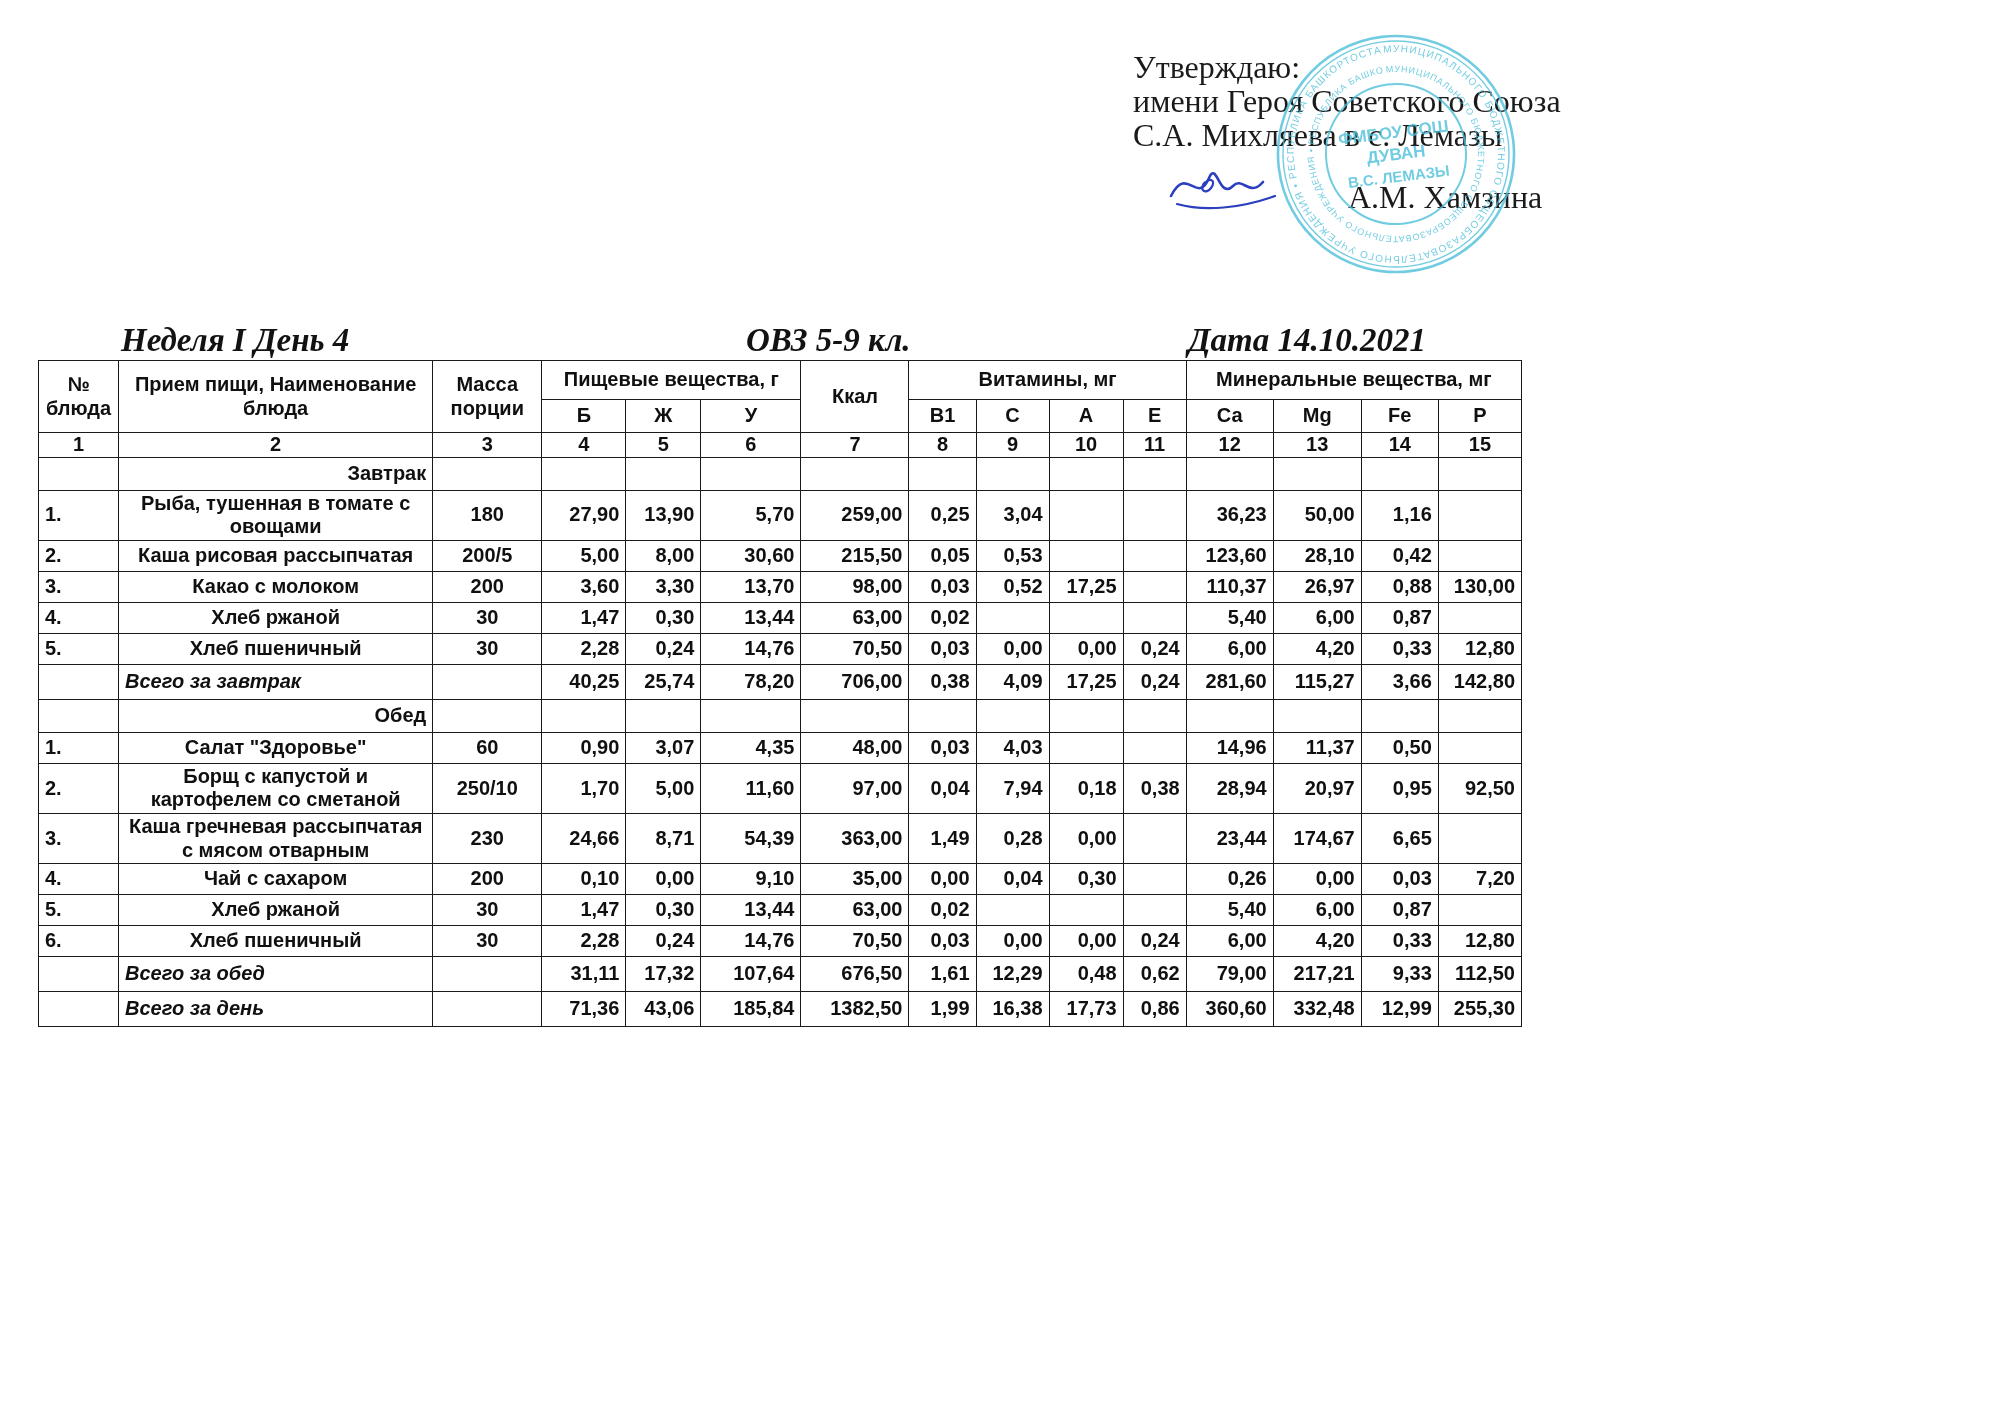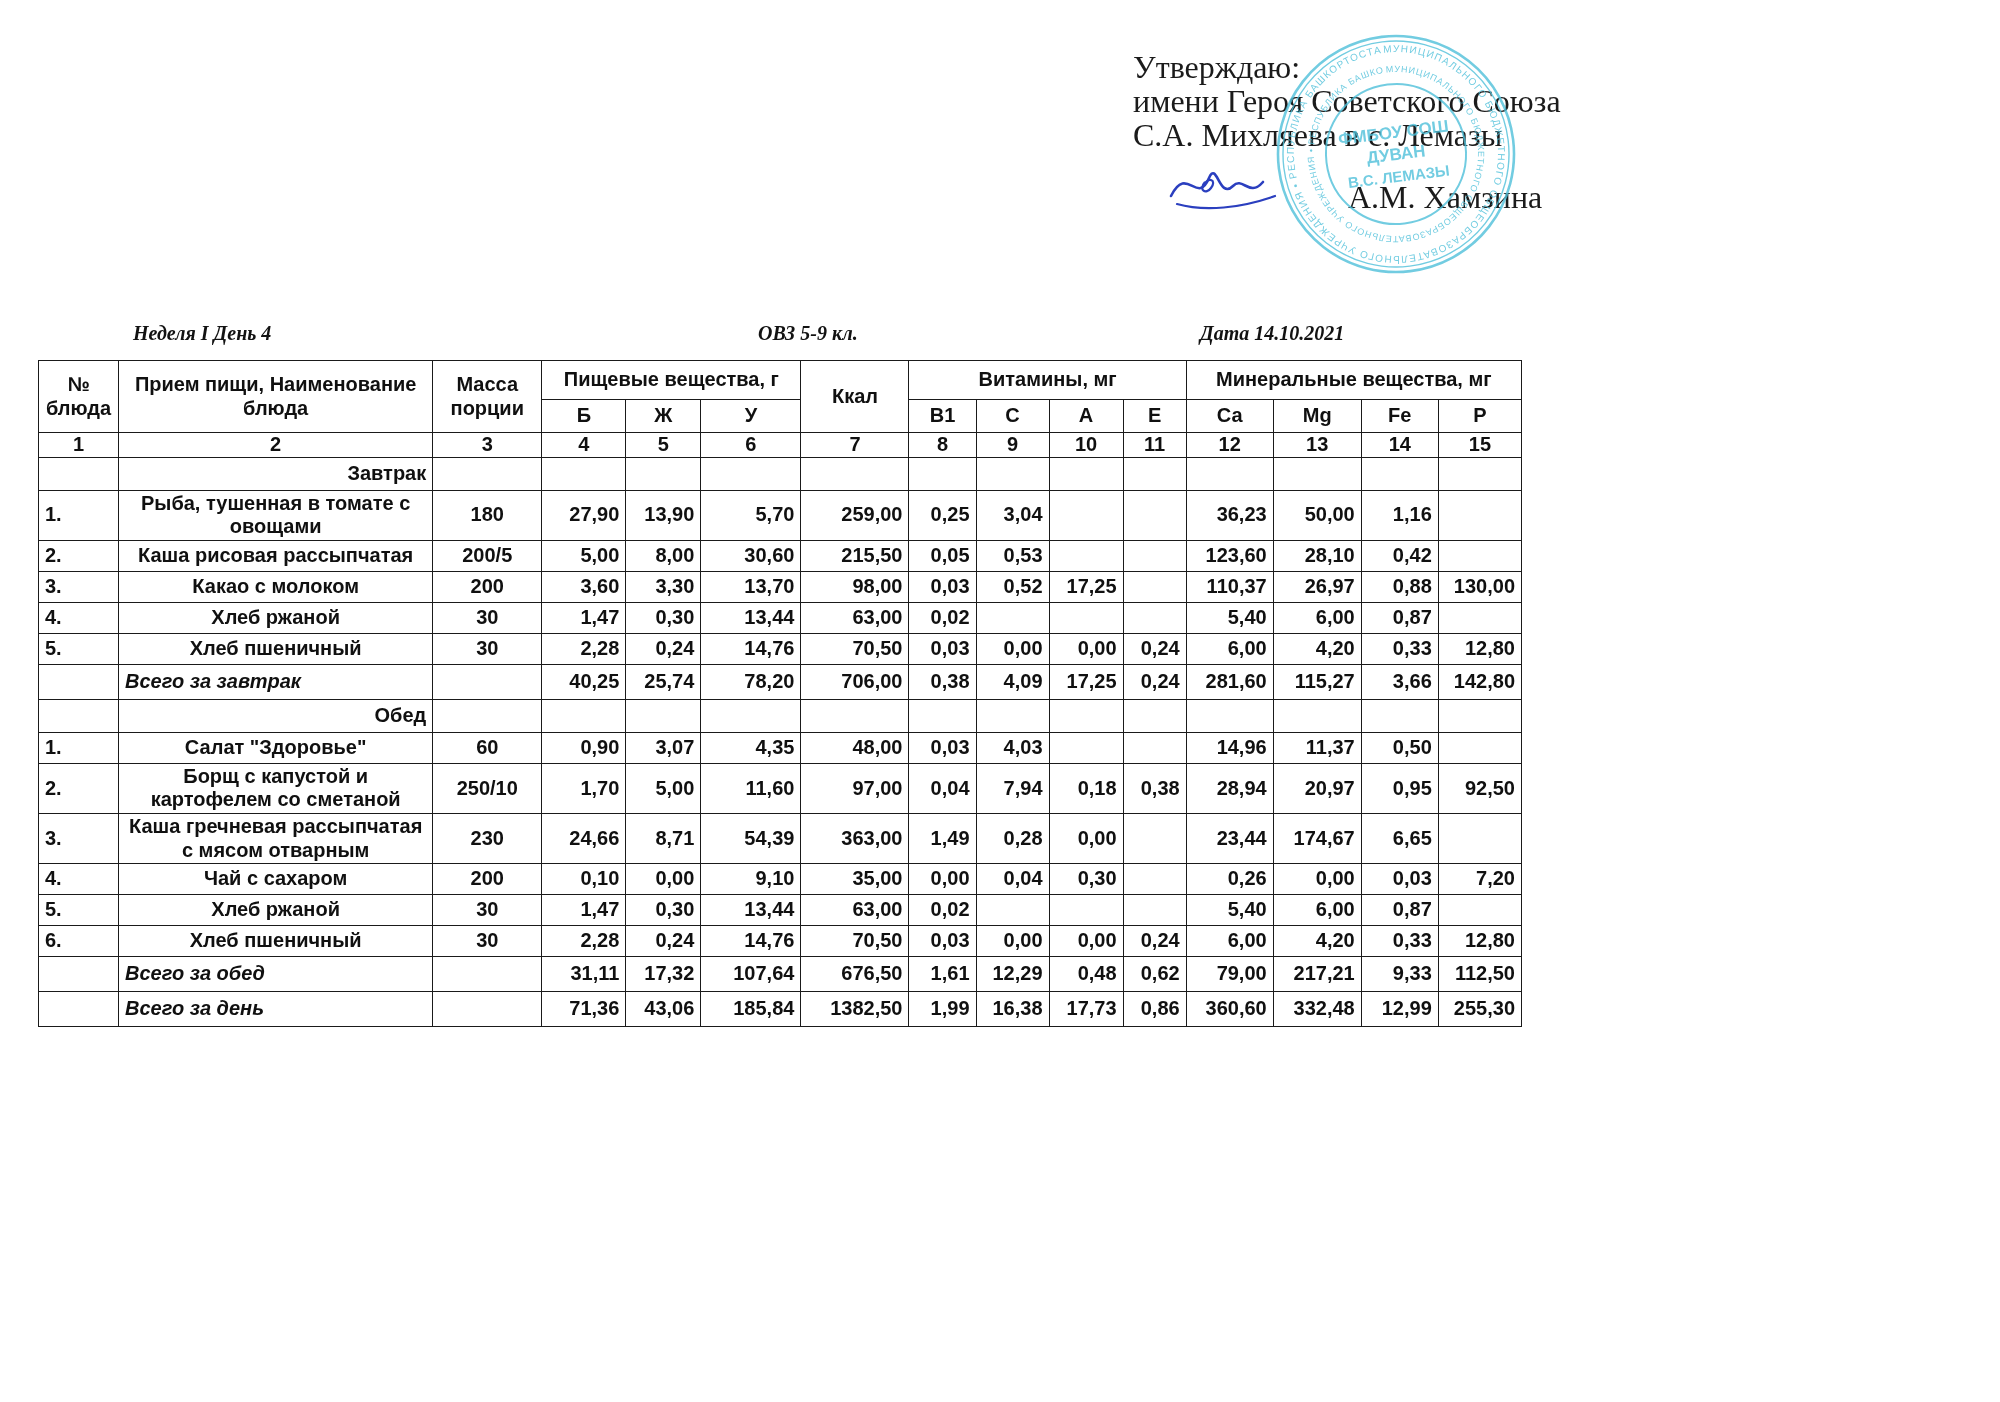--- a/index.html
+++ b/index.html
@@ -16,23 +16,23 @@
   .sig-row{display:flex;align-items:flex-end;margin-top:2px;height:60px;}
   .sig-svg{margin-left:30px;}
   .approver-name{margin-left:55px;}
   
   .stamp{
     position:absolute;left:1268px;top:26px;width:256px;height:256px;
     opacity:0.8;transform:rotate(-7deg);pointer-events:none;
   }
   
   .title-row{
-    position:absolute;left:38px;top:322px;width:1484px;height:32px;
+    position:absolute;left:26px;top:322px;width:1484px;height:32px;
     font-family:"Liberation Serif",serif;font-weight:bold;font-style:italic;
-    font-size:20px;color:#121212;
+    font-size:33px;color:#121212;
   }
   .title-week{position:absolute;left:95px;}
   .title-group{position:absolute;left:720px;}
   .title-date{position:absolute;left:1162px;}
   
   table.menu{
     position:absolute;left:38px;top:360px;width:1484px;
     border-collapse:collapse;table-layout:fixed;
     font-size:20px;font-weight:700;color:#101010;
   }

